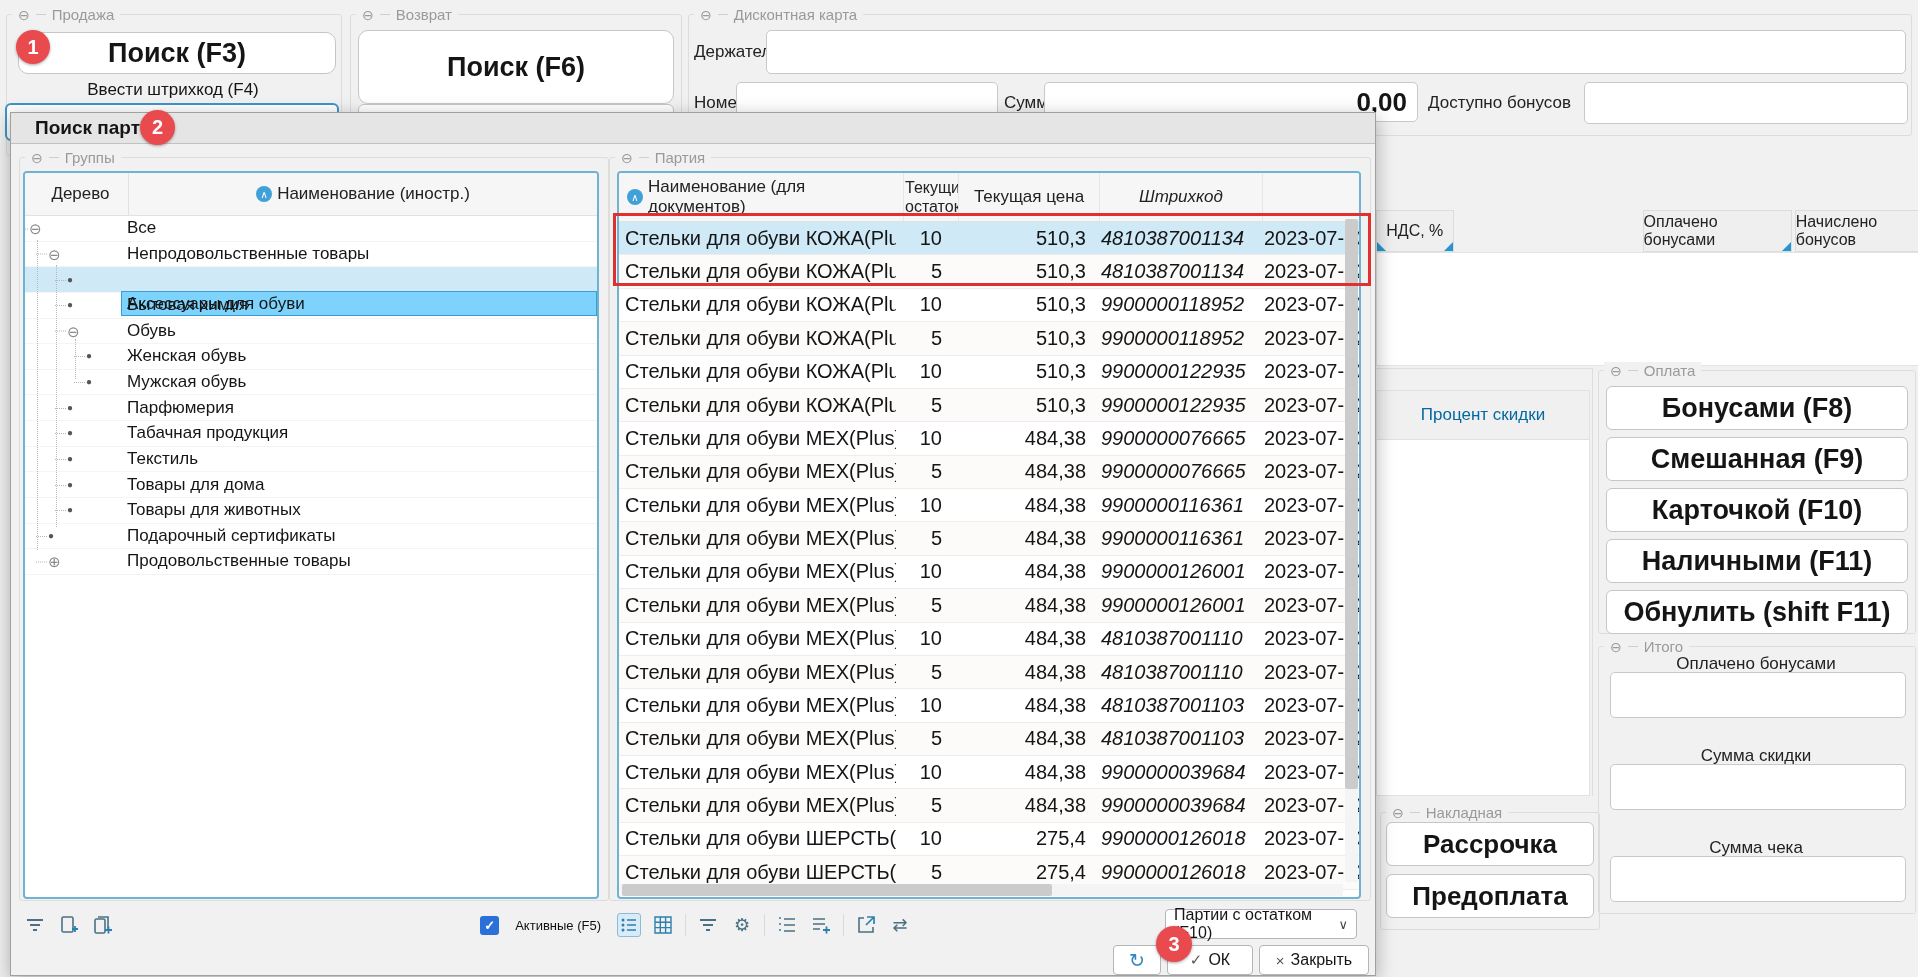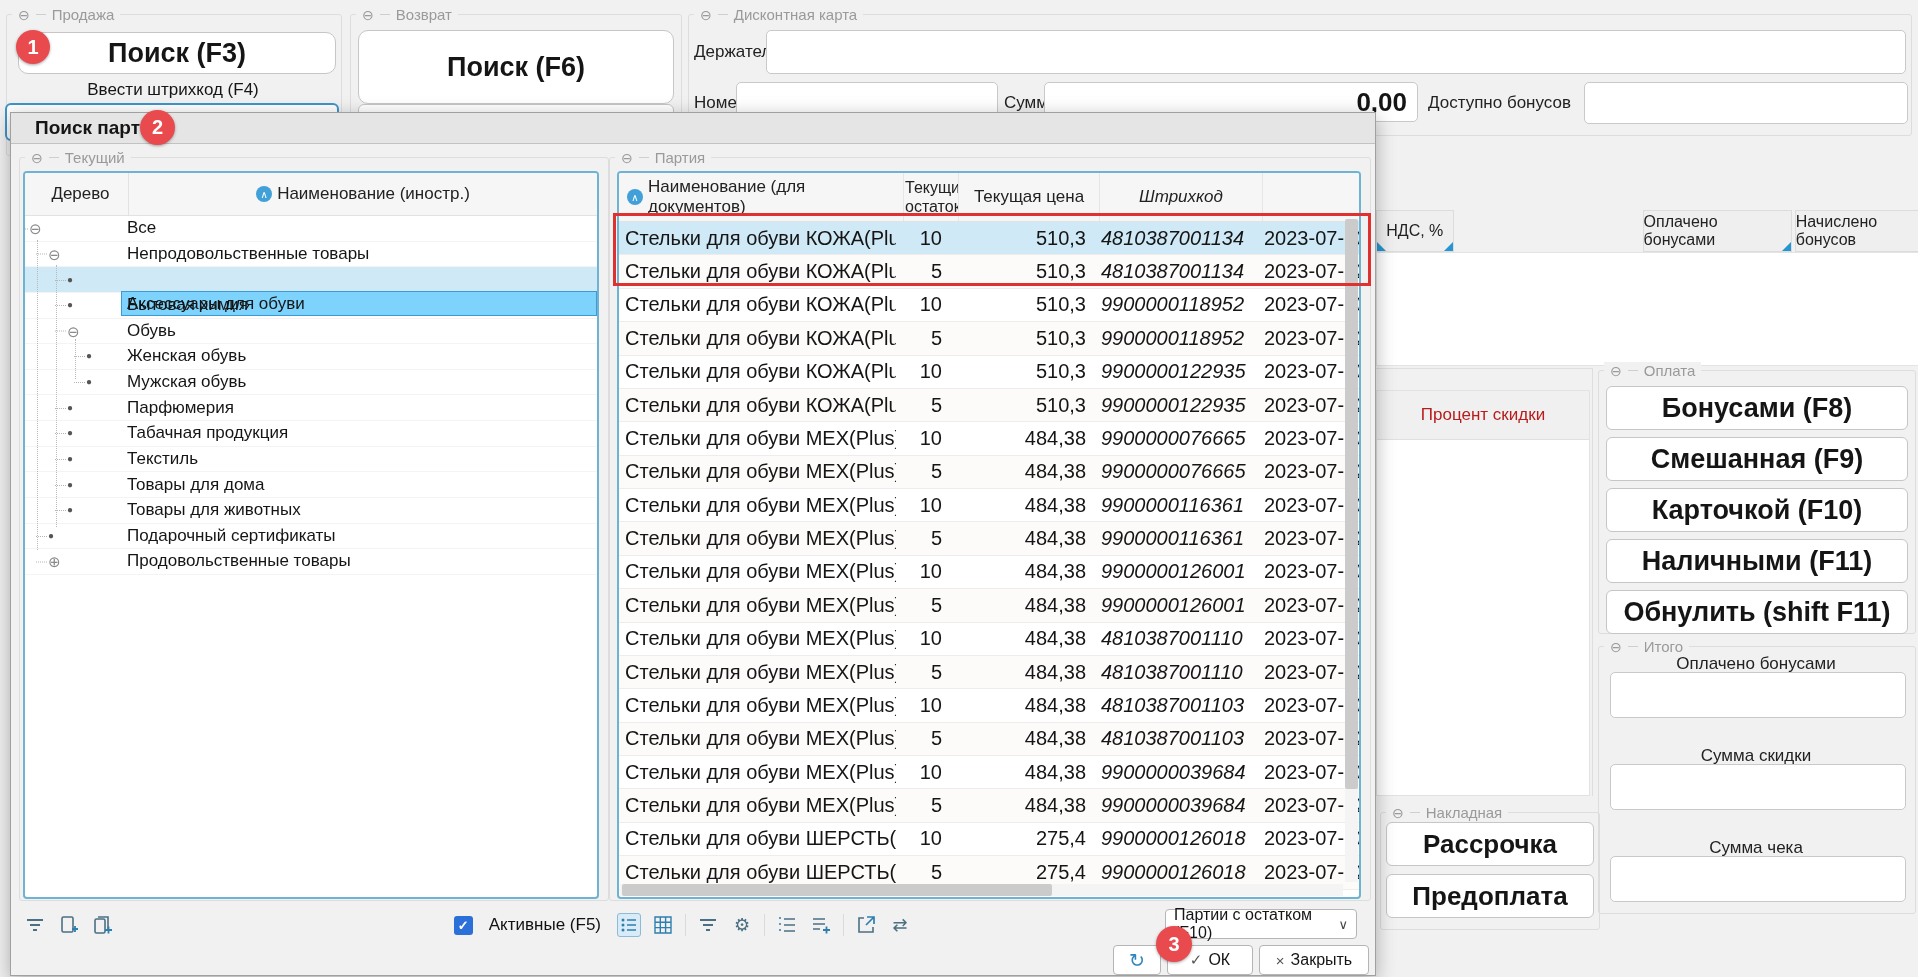--- a/index.html
+++ b/index.html
@@ -33,21 +33,21 @@
   #receipt-headers{position:absolute;left:1376px;top:210px;width:560px;height:42px;display:flex;gap:3px;}
   .rh-cell{position:relative;background:#efefef;border:1px solid #dcdcdc;display:flex;
            align-items:center;justify-content:center;font-size:16px;color:#222;overflow:hidden;}
   .tri-bl{position:absolute;left:0;bottom:0;width:0;height:0;border-left:9px solid #2596d1;border-top:9px solid transparent;}
   .tri-br{position:absolute;right:0;bottom:0;width:0;height:0;border-right:9px solid #2596d1;border-top:9px solid transparent;}
   #receipt-body{position:absolute;left:1376px;top:252px;width:542px;height:112px;background:#fff;border:1px solid #e4e4e4;}
   #hline1{position:absolute;left:1374px;top:368px;width:218px;border-top:1px solid #dedede;}
   #vline1{position:absolute;left:1592px;top:368px;height:428px;border-left:1px solid #dedede;}
   #discount-panel{position:absolute;left:1376px;top:390px;width:212px;height:404px;background:#fff;border:1px solid #e2e2e2;}
   #discount-panel .hdr{height:48px;background:#f0f0f0;border-bottom:1px solid #e0e0e0;display:flex;
-                       align-items:center;justify-content:center;font-size:17px;color:#b91c1c;}
+                       align-items:center;justify-content:center;font-size:17px;color:#0369a1;}
   .pay-btn{position:relative;height:42px;margin:0 6px 7px 8px;background:#fff;border:1px solid #c6c6c6;
            border-radius:6px;display:flex;align-items:center;justify-content:center;font-weight:700;font-size:27px;}
   .tot-lbl{position:absolute;left:0;width:100%;text-align:center;font-size:17px;color:#222;}
   .tot-field{position:absolute;left:12px;right:8px;height:44px;background:#fff;border:1px solid #c9c9c9;border-radius:5px;}
   .inv-btn{position:absolute;left:6px;width:206px;height:42px;background:#fff;border:1px solid #c6c6c6;
            border-radius:6px;display:flex;align-items:center;justify-content:center;font-weight:700;font-size:26px;}
   
   #dialog{position:absolute;left:10px;top:112px;width:1364px;height:862px;background:#f1f1f1;
           border:1px solid #a0a0a0;box-shadow:0 5px 18px rgba(0,0,0,.3);z-index:5;}
   #dialog-title{height:30px;background:#e5e5e5;border-bottom:1px solid #c2c2c2;display:flex;
@@ -96,21 +96,21 @@
   #groups-toolbar{left:12px;top:796px;width:578px;}
   #batch-toolbar{left:606px;top:796px;width:744px;}
   .ticon{width:24px;height:24px;display:flex;align-items:center;justify-content:center;flex:none;}
   .ticon svg{display:block;}
   .ticon.txt{font-size:18px;color:#4b7083;}
   .tsep{width:1px;height:22px;background:#dadada;flex:none;}
   .ticon.active{background:#d8ebf6;border:1px solid #8abbd7;border-radius:3px;box-sizing:border-box;}
   .spacer{flex:1;}
   .cb{width:19px;height:19px;background:#2b70d9;border-radius:3px;color:#fff;font-size:13px;font-weight:700;
       display:flex;align-items:center;justify-content:center;flex:none;}
-  .cb-lbl{font-size:17px;color:#111;margin-left:6px;}
+  .cb-lbl{font-size:13px;color:#111;margin-left:6px;}
   #batch-select{position:absolute;right:4px;top:0;width:192px;height:30px;background:#fff;border:1px solid #b5b5b5;
                 border-radius:4px;display:flex;align-items:center;font-size:16px;padding:0 8px;box-sizing:border-box;}
   #batch-select .chev{margin-left:auto;font-size:13px;color:#444;}
   .dlg-btn{position:absolute;top:832px;height:28px;background:#fff;border:1px solid #b5b5b5;border-radius:4px;
            display:flex;align-items:center;justify-content:center;gap:6px;font-size:16px;}
   .dlg-btn .g{color:#555;font-size:15px;}
   #btn-refresh{left:1102px;width:46px;font-size:19px;color:#2f86c1;}
   #btn-ok{left:1156px;width:84px;}
   #btn-close{left:1248px;width:108px;}
   
@@ -225,21 +225,21 @@
 
   <div id="dialog">
     <div id="dialog-title">
       <span>Поиск партии</span>
     </div>
 
     <div class="fs" style="left:8px;top:44px;width:588px;height:742px;background:transparent"></div>
     <div class="fs-label" style="left:14px;top:36px">
       <span class="fs-ico">⊖</span>
       <span class="fs-dash"></span>
-      <span>Текущий</span>
+      <span>Группы</span>
     </div>
 
     <div id="tree-table">
       <div class="tbl-hdr">
         <div class="hdr-cell" style="width:96px;border-right:1px solid #e2e2e2">
           <span>Дерево</span>
         </div>
         <div class="hdr-cell" style="flex:1">
           <span class="sort-badge">∧</span>
           <span>Наименование (иностр.)</span>

